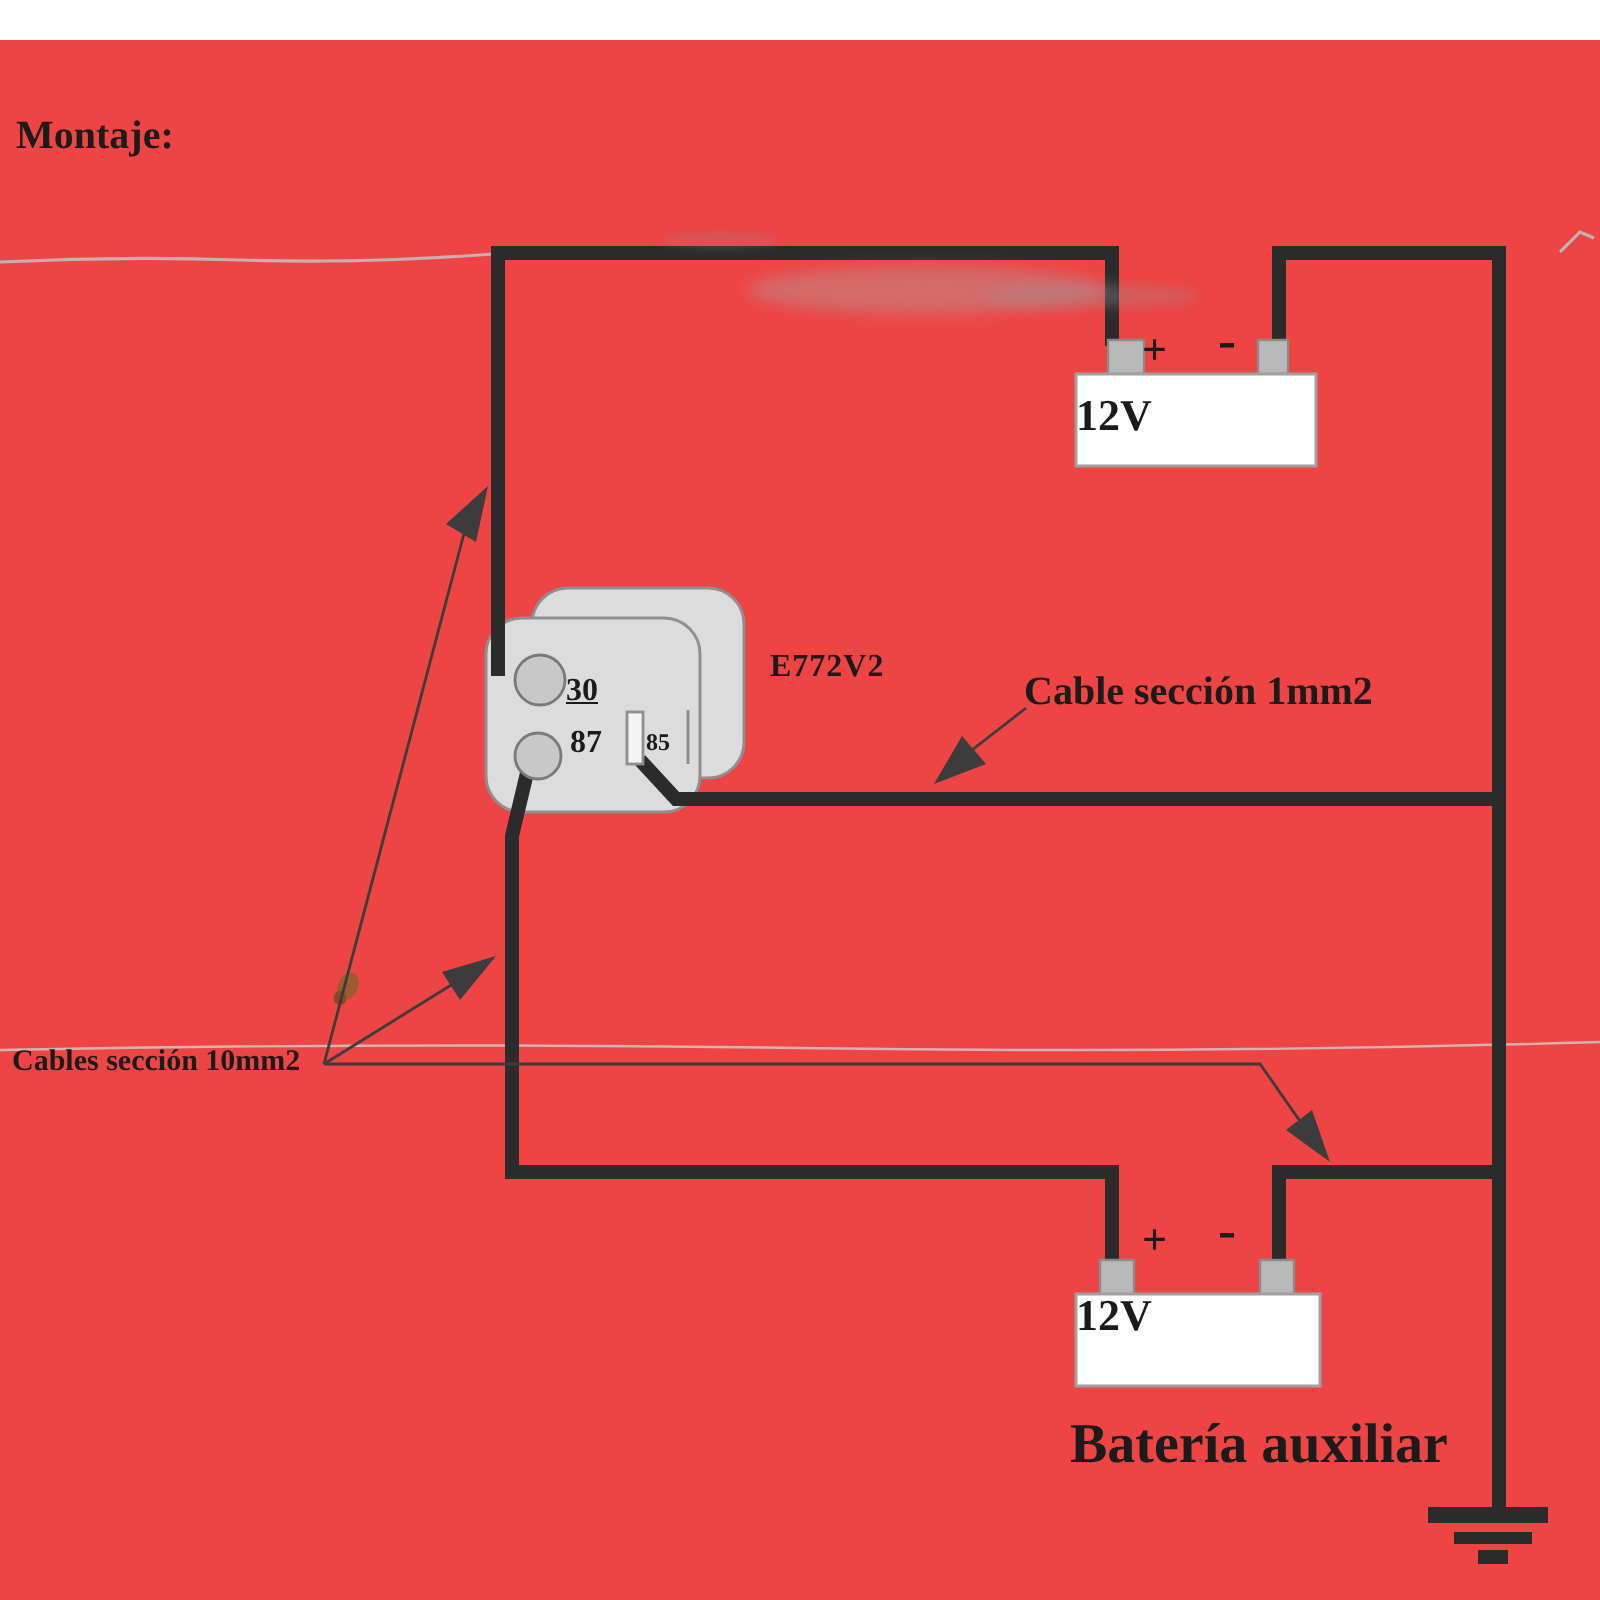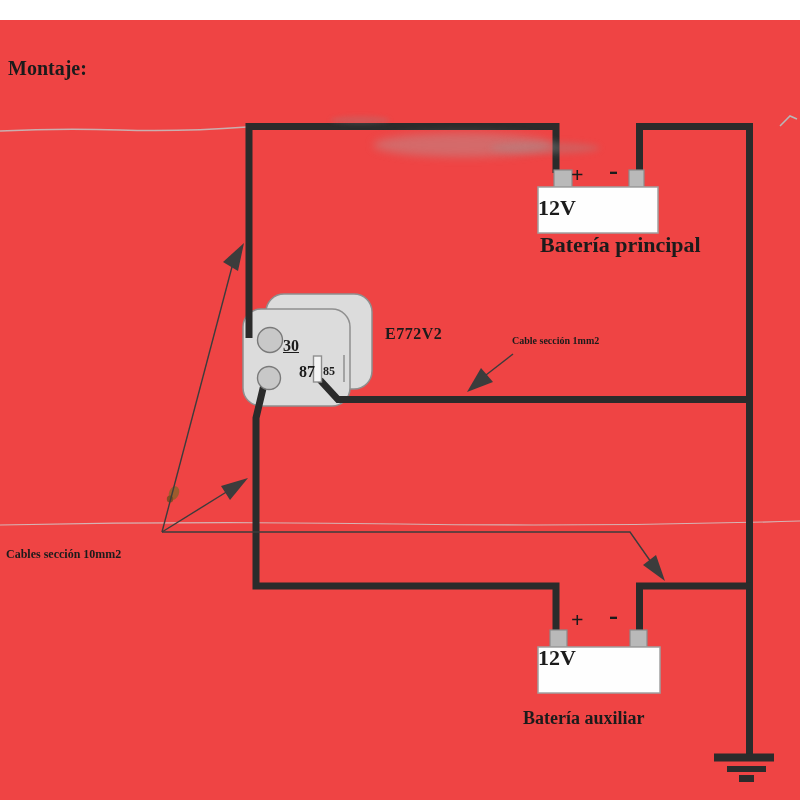--- a/index.html
+++ b/index.html
@@ -80,29 +80,28 @@
 
   <div class="smudge smudge1"></div>
   <div class="smudge smudge2"></div>
   <div class="smudge smudge3"></div>
 
   <div class="t" style="left:8px;top:38px;font-size:20px;">Montaje:</div>
 
   <div class="t" style="left:385px;top:306px;font-size:16px;letter-spacing:.5px;">E772V2</div>
 
   <div class="t" style="left:283px;top:318px;font-size:16px;text-decoration:underline;">30</div>
-  <div class="t" style="left:299px;top:344px;font-size:16px;">87</div>
+  <div class="t" style="left:285px;top:344px;font-size:16px;">87</div>
   <div class="t" style="left:323px;top:345px;font-size:12px;">85</div>
 
-  <div class="t" style="left:512px;top:316px;font-size:10px;">Cable sección 1mm2</div>
-  <div class="t" style="left:6px;top:528px;font-size:12px;">Cables sección 10mm2</div>
+  <div class="t" style="left:512px;top:316px;font-size:20px;">Cable sección 1mm2</div>
+  <div class="t" style="left:6px;top:504px;font-size:15px;">Cables sección 10mm2</div>
 
   <div class="t" style="left:571px;top:144px;font-size:22px;">+</div>
   <div class="t" style="left:609px;top:137px;font-size:27px;">-</div>
   <div class="t center" style="left:538px;top:177px;width:120px;font-size:22px;">12V</div>
-  <div class="t center" style="left:540px;top:214px;width:176px;font-size:22px;">Batería principal</div>
 
   <div class="t" style="left:571px;top:589px;font-size:22px;">+</div>
   <div class="t" style="left:609px;top:582px;font-size:27px;">-</div>
   <div class="t center" style="left:538px;top:627px;width:122px;font-size:22px;">12V</div>
-  <div class="t center" style="left:523px;top:689px;width:176px;font-size:18px;">Batería auxiliar</div>
+  <div class="t center" style="left:535px;top:689px;width:176px;font-size:28px;">Batería auxiliar</div>
 
 </div>
 
 </body></html>

